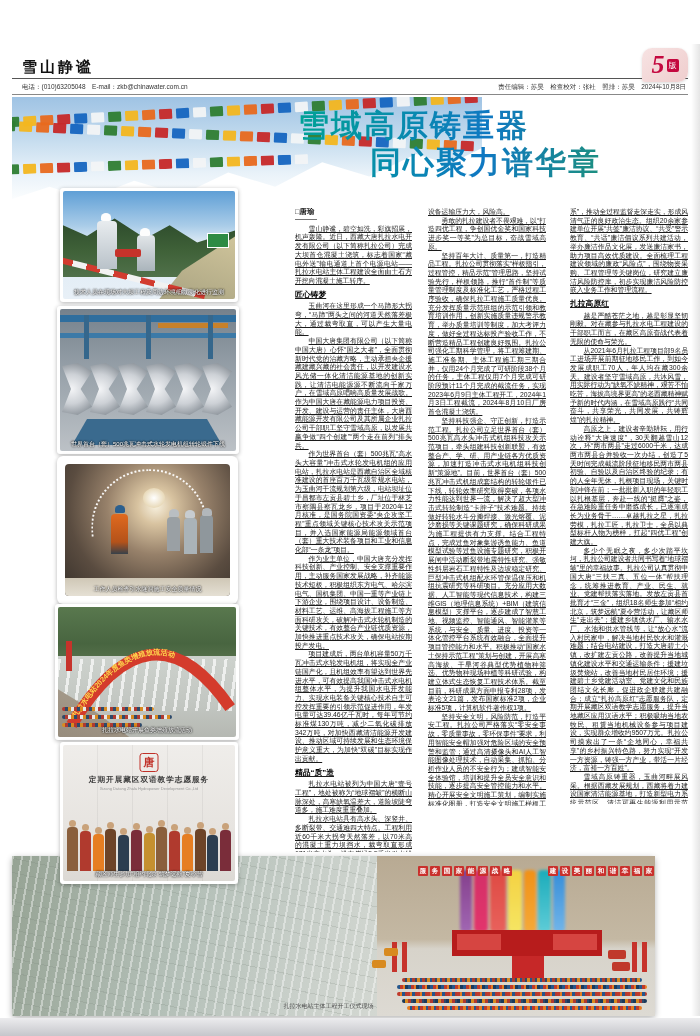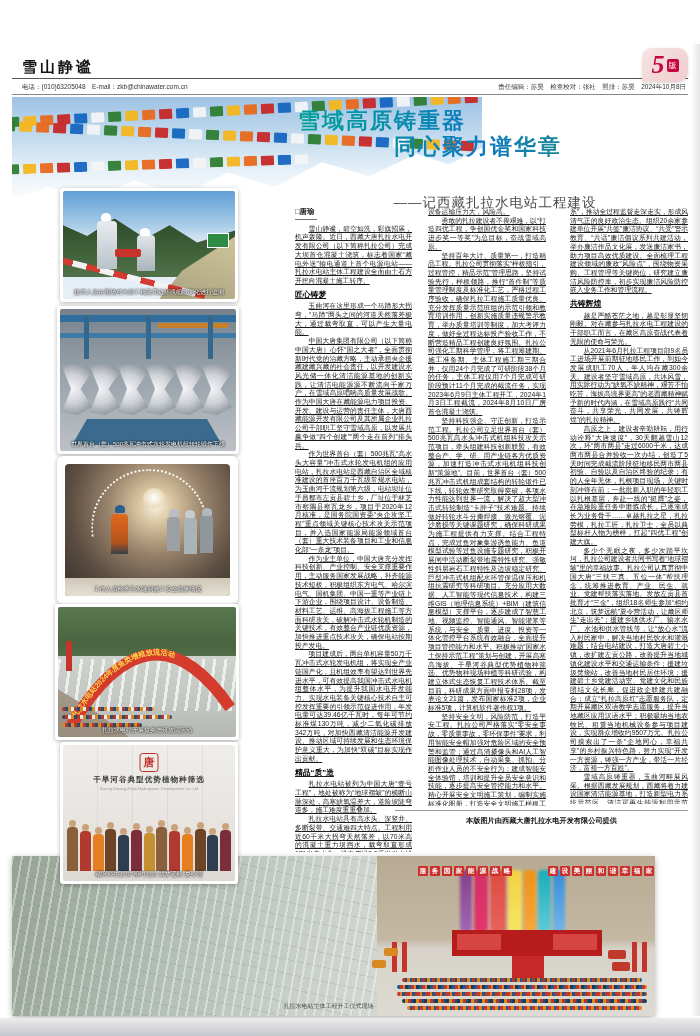--- a/index.html
+++ b/index.html
@@ -28,24 +28,24 @@
   .flagrow i:nth-child(6n+2){background:#f3b61f;}
   .flagrow i:nth-child(6n+3){background:#e8691d;}
   .flagrow i:nth-child(6n+4){background:#c62828;}
   .flagrow i:nth-child(6n+5){background:#1565c0;}
   .flagrow i:nth-child(6n+6){background:#f2f4f6;}
   .fr1{left:-6px;top:8px;transform:rotate(-3deg);}
   .fr2{left:-10px;top:34px;transform:rotate(2.5deg);}
   .fr3{left:-6px;top:62px;transform:rotate(-2deg);width:320px;overflow:hidden;}
   
   .headline{position:absolute;left:298px;top:108px;width:392px;line-height:1.18;
-      font-weight:bold;font-size:22px;letter-spacing:2px;
+      font-weight:bold;font-size:31px;letter-spacing:2px;
       background:linear-gradient(100deg,#00a295 0%,#0f78c2 48%,#27a14e 100%);
       -webkit-background-clip:text;background-clip:text;color:transparent;}
-  .headline .l2{margin-left:96px;}
+  .headline .l2{margin-left:72px;}
   .subtitle{position:absolute;left:300px;top:194px;width:390px;text-align:center;
       font-size:13.5px;color:#4a4a4a;letter-spacing:1px;}
   
   .col{position:absolute;overflow:hidden;font-size:6.8px;line-height:8.7px;text-align:justify;color:#1c1c1c;text-decoration:underline;}
   .col1{left:295px;top:208px;width:117px;height:644px;}
   .col2{left:428px;top:208px;width:118px;height:598px;}
   .col3{left:570px;top:208px;width:118px;height:596px;}
   .col p{margin:0;text-indent:2em;}
   .col p.cont{text-indent:0;}
   .col .sec{font-weight:bold;font-size:7.8px;margin:5px 0 3px;color:#000;}
@@ -280,41 +280,39 @@
         <i></i>
         <i></i>
         <i></i>
       </div>
   </div>
 
   <div class="headline">
     <div class="l1">雪域高原铸重器</div>
     <div class="l2">同心聚力谱华章</div>
   </div>
-  <div class="subtitle">——记西藏扎拉水电站工程建设</div>
 
   <div class="col col1"><div class="byline">□唐瑜</div><p class="p">雪山静谧，碧空如洗，彩旗招展，机声轰隆。近日，西藏大唐扎拉水电开发有限公司（以下简称扎拉公司）完成大坝首仓混凝土浇筑，标志着国家“藏电外送”输电通道上首个电源电站——扎拉水电站主体工程建设全面由土石方开挖向混凝土施工转序。</p><div class="sec">匠心铸梦</div><p class="p">玉曲河在这里形成一个马蹄形大拐弯，“马蹄”两头之间的河道天然落差极大，通过裁弯取直，可以产生大量电能。</p><p class="p">中国大唐集团有限公司（以下简称中国大唐）心怀“国之大者”，全面贯彻新时代党的治藏方略，主动承担央企援藏建藏兴藏的社会责任，以开发建设水风光储一体化清洁能源基地的创新实践，让清洁电能源源不断流向千家万户，在雪域高原唱响高质量发展战歌。作为中国大唐在藏能源电力项目投资、开发、建设与运营的责任主体，大唐西藏能源开发有限公司及其所属企业扎拉公司干部职工坚守雪域高原，以发展共赢争做“四个创建”“两个走在前列”排头兵。</p><p class="p">作为世界首台（套）500兆瓦“高水头大容量”冲击式水轮发电机组的应用电站，扎拉水电站是西藏自治区全域核准建设的首座百万千瓦级常规水电站，为玉曲河干流规划第六级，电站坝址位于昌都市左贡县碧土乡，厂址位于林芝市察隅县察瓦龙乡，项目于2020年12月核准，是国务院国资委“央企攻坚工程”重点领域关键核心技术攻关示范项目，并入选国家能源局能源领域首台（套）重大技术装备项目和工业和信息化部“一条龙”项目。</p><p class="p">作为业主单位，中国大唐充分发挥科技创新、产业控制、安全支撑重要作用，主动服务国家发展战略，补齐能源技术短板，积极组织东方电气、哈尔滨电气、国机集团、中国一重等产业链上下游企业，围绕项目设计、设备制造、材料工艺、运维、高海拔工程施工等方面科研攻关，破解冲击式水轮机制造的关键技术，有效整合产业链优质资源，加快推进重点技术攻关，确保电站按期投产发电。</p><p class="p">项目建成后，两台单机容量50万千瓦冲击式水轮发电机组，将实现全产业链国产化，且机组效率有望达到世界先进水平，可有效提高我国冲击式水电机组整体水平，为提升我国水电开发能力、实现水电装备关键核心技术自主可控发挥重要的引领示范促进作用，年发电量可达39.46亿千瓦时，每年可节约标准煤130万吨，减少二氧化碳排放342万吨，对加快西藏清洁能源开发建设、推动区域可持续发展和生态环境保护意义重大，为加快“双碳”目标实现作出贡献。</p><div class="sec">精品“质”造</div><p class="p">扎拉水电站被列为中国大唐“壹号工程”，地处被称为“地球褶皱”的横断山脉深处，高寒缺氧温差大，道险坡陡弯道多，施工难度重重叠加。</p><p class="p">扎拉水电站具有高水头、深竖井、多断裂带、交通难四大特点。工程利用近60千米大拐弯天然落差，以70米高的混凝土重力坝挡水，裁弯取直形成671米高水头，沿右岸经5.5千米引水线路至地面厂房，引水线路穿越8条断裂带，总长469米，其中305米为活动断裂带；闸阀竖井总高约570米，开挖直径5.9～6.3米，在国内水电项目中较为少见；对外交通道路弯多路窄，物资</p></div>
   <div class="col col2">
       <p class="p cont">设备运输压力大，风险高。</p>
       <p class="p">勇敢的扎拉建设者不畏艰难，以“打造四优工程，争创国优金奖和国家科技进步奖一等奖”为总目标，奋战雪域高原。</p>
       <p class="p">坚持百年大计、质量第一，打造精品工程。扎拉公司贯彻落实“样板指引，过程管控，精品示范”管理思路，坚持试验先行，样板领路，推行“首件制”等质量管理制度及标准化工艺，严格过程工序验收，确保扎拉工程施工质量优良。充分发挥质量示范班组的示范引领和教育培训作用，创新实施质量违规警示教育，举办质量培训等制度，加大考评力度，做好全过程达标投产验收工作，不断营造精品工程创建良好氛围。扎拉公司强化工期科学管理，将工程筹建期、施工准备期、主体工程施工期三期合并，仅用24个月完成了可研阶段38个月的任务，主体工程仅用7个月完成可研阶段预计11个月完成的截流任务，实现2023年6月9日主体工程开工，2024年1月3日工程截流，2024年8月10日厂房首仓混凝土浇筑。</p>
       <p class="p">坚持科技强企、守正创新，打造示范工程。扎拉公司立足世界首台（套）500兆瓦高水头冲击式机组科技攻关示范项目，牵头组建科技创新联盟，有效整合产、学、研、用产业链各方优质资源，加速打造冲击式水电机组科技创新“策源地”。目前，世界首台（套）500兆瓦冲击式机组成套结构的转轮锻件已下线，转轮效率研究取得突破，各项水力性能达到世界一流，解决了超大型冲击式转轮制造“卡脖子”技术难题。持续做好转轮水斗分瓣焊接、激光熔覆、泥沙磨损等关键课题研究，确保科研成果为施工程提供有力支撑。结合工程特点，完成过鱼对象集游诱鱼能力、鱼道模型试验等过鱼设施专题研究，积极开展闸中活动断裂带地震特性研究、强敏性斜层岩石工程特性及边坡稳定研究、巨型冲击式机组配水环管保温保压和机组抗震研究等科研项目。充分应用大数据、人工智能等现代信息技术，构建三维GIS（地理信息系统）+BIM（建筑信息模型）支撑平台，逐步建成了智慧工地、视频监控、智能通风、智能灌浆等系统，与安全、质量、进度、投资等一体化管控平台系统有效融合，全面提升项目管控能力和水平。积极推动“国家水土保持示范工程”策划与创建，开展高寒高海拔、干旱河谷典型优势植物种筛选、优势物种现场种植等科研试验，构建立体式生态恢复工程技术体系。截至目前，科研成果方面申报专利28项，发表论文21篇，发布国家标准2项，企业标准5项，计算机软件著作权1项。</p>
       <p class="p">坚持安全文明，风险防范，打造平安工程。扎拉公司严格落实“零安全事故，零质量事故，零环保事件”要求，利用智能安全帽加强对危险区域的安全预警和监管；通过高清摄像头和AI人工智能图像处理技术，自动采集、抓拍、分析作业人员的不安全行为；建成智能安全体验馆，培训和提升全员安全意识和技能，逐步提高安全管控能力和水平。精心开展安全文明施工策划，编制实施标准化图册，打造安全文明施工样板工地，目前已实现安全生产标准化二级达标。严格危险性较大的分部分项工程安全管理，健全双重预防机制，抓细安全风险分级管控和隐患排查治理，持续抓好地质灾害风险评估和应急演练，提高灾害预警和应急处置能力，系统防范化解重大安全风险。</p>
     </div>
   <div class="col col3">
       <p class="p cont">系”，推动全过程监督走深走实，形成风清气正的良好政治生态。组织20余家参建单位开展“共签”廉洁协议、“共受”警示教育、“共话”廉洁倡议系列共建活动，举办廉洁作品文化展，发送廉洁家书，助力项目高效优质建设。全面梳理工程建设领域的廉政“风险点”，围绕物资采购、工程管理等关键岗位，研究建立廉洁风险防控库，初步实现廉洁风险防控嵌入业务工作和管理流程。</p>
-      <div class="sec">共铸辉煌</div>
+      <div class="sec">扎拉高原红</div>
       <p class="p">越是严酷苍茫之地，越是彰显坚韧刚毅。对在藏参与扎拉水电工程建设的干部职工而言，在藏区高原奋战代表着无限的使命与荣光。</p>
       <p class="p">从2021年6月扎拉工程项目部9名员工进场开展前期征地移民工作，到如今发展成职工70人，年人均在藏300余天。建设者坚守雪域高原，共沐风雪，用实际行动为“缺氧不缺精神，艰苦不怕吃苦，海拔高境界更高”的老西藏精神赋予新的时代内涵，在雪域高原践行“共同奋斗，共享荣光，共同发展，共铸辉煌”的扎拉精神。</p>
       <p class="p">高原之上，建设者辛勤耕耘，用行动诠释“大唐速度”，30天翻越雪山12次，环“两市两县”走过6000千米，达成两市两县合并验收一次办结，创造了5天时间完成截流阶段征地移民两市两县初验、自验以及自治区终验的纪录；有的人全年无休，扎根项目现场，关键时刻冲锋在前；一批批新入职的年轻职工以扎根基层，奔赴一线的“挺膺”之姿，在急难险重任务中磨炼成长，已逐渐成长为业务骨干……卓越扎拉之星，扎拉劳模，扎拉工匠，扎拉卫士，全员以典型标杆人物为榜样，扛起“四优工程”创建大旗。</p>
       <p class="p">多少个无眠之夜，多少次踏平坎坷，扎拉公司建设者共同书写着“地球褶皱”里的幸福故事。扎拉公司认真贯彻中国大唐“三扶三真、五位一体”帮扶理念，统筹推进教育、产业、民生、就业、党建帮扶落实落地。发放左贡县首批育才“三金”，组织18名师生参加“相约北京，筑梦远航”夏令营活动，让藏区师生“走出去”；援建乡镇供水厂、输水水厂、水池和供水管线等，让“放心水”流入村民家中，解决当地村民饮水和灌溉难题；结合电站建设，打造大唐碧土小镇，改扩建左贡公路，改善提升当地城镇化建设水平和交通运输条件；援建垃圾焚烧站，改善当地村民居住环境；援建碧土乡党建活动室、党建文化和民族团结文化长廊，促进政企联建共建融合；成立“扎拉高原红”志愿服务队，定期开展藏区双语教学志愿服务，提升当地藏区应用汉语水平；积极吸纳当地农牧民、租赁当地机械设备参与项目建设，实现群众增收约9507万元。扎拉公司摸索出了一条“企地同心，幸福共享”的乡村振兴特色路，努力实现“开发一方资源，铸强一方产业，带活一片经济，富裕一方百姓”。</p>
       <p class="p">雪域高原铸重器，玉曲河畔展风采。根据西藏发展规划，西藏将着力建设国家清洁能源基地，打造新型电力系统示范区、清洁可再生能源利用示范区“一基地、两示范”，为国家实现“双碳”目标发挥独特作用，贡献重要力量。</p>
     </div>
 
-  <div class="credit">本版图片由西藏大唐扎拉水电开发有限公司提供</div>
 
   <div class="photo ph1">
     <div class="img">
       <div class="p1-sky"></div>
       <div class="p1-mtn"></div>
       <div class="p1-slope"></div>
       <div class="p1-sign"></div>
       <div class="p1-rail"></div>
       <div class="fig p1-f1"></div>
       <div class="fig p1-f2"></div>
@@ -381,21 +379,21 @@
       <div class="p4-flag"></div>
       <div class="cap">扎拉水电站开展鱼类增殖放流活动</div>
     </div>
   </div>
 
   <div class="photo ph5">
     <div class="img">
       <div class="p5-wall"></div>
       <div class="p5-panels"></div>
       <div class="p5-logo">唐</div>
-      <div class="p5-title">干旱河谷典型优势植物种筛选</div>
+      <div class="p5-title">定期开展藏区双语教学志愿服务</div>
       <div class="p5-sub">Xizang Datang Zhala Hydropower Development Co.,Ltd</div>
       <div class="p5-people">
           <i></i>
           <i></i>
           <i></i>
           <i></i>
           <i></i>
           <i></i>
           <i></i>
           <i></i>

